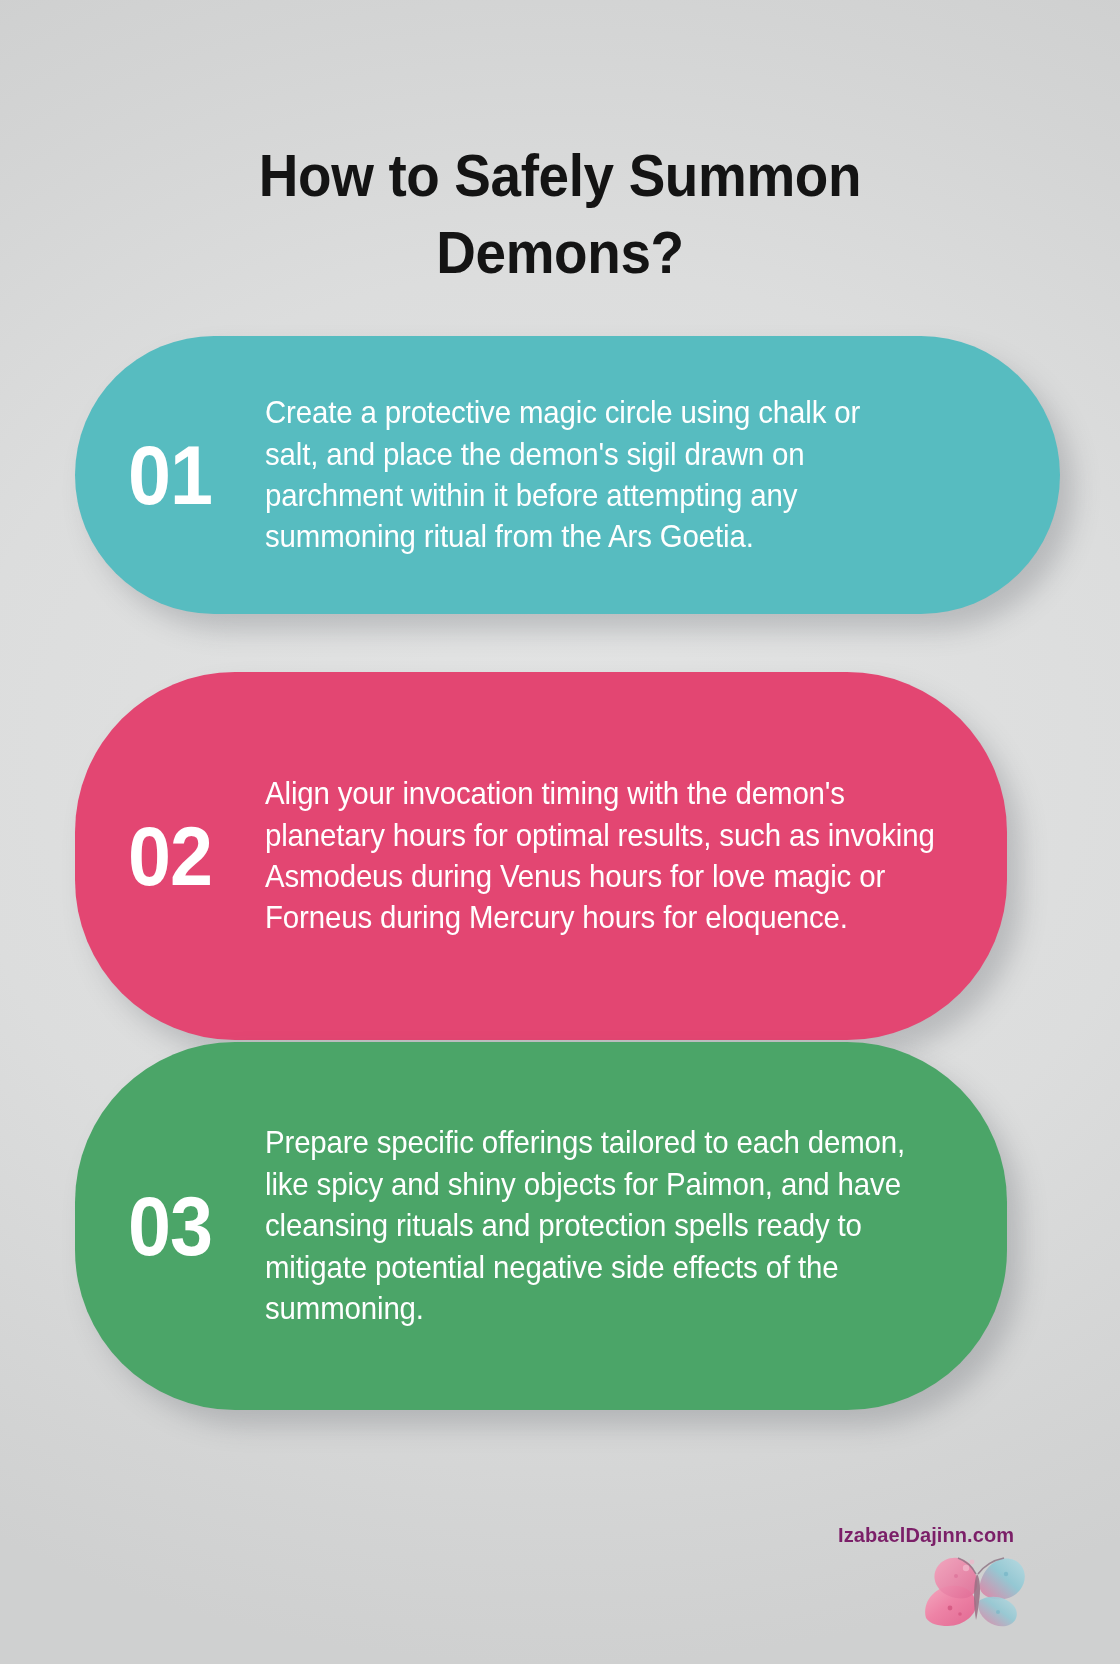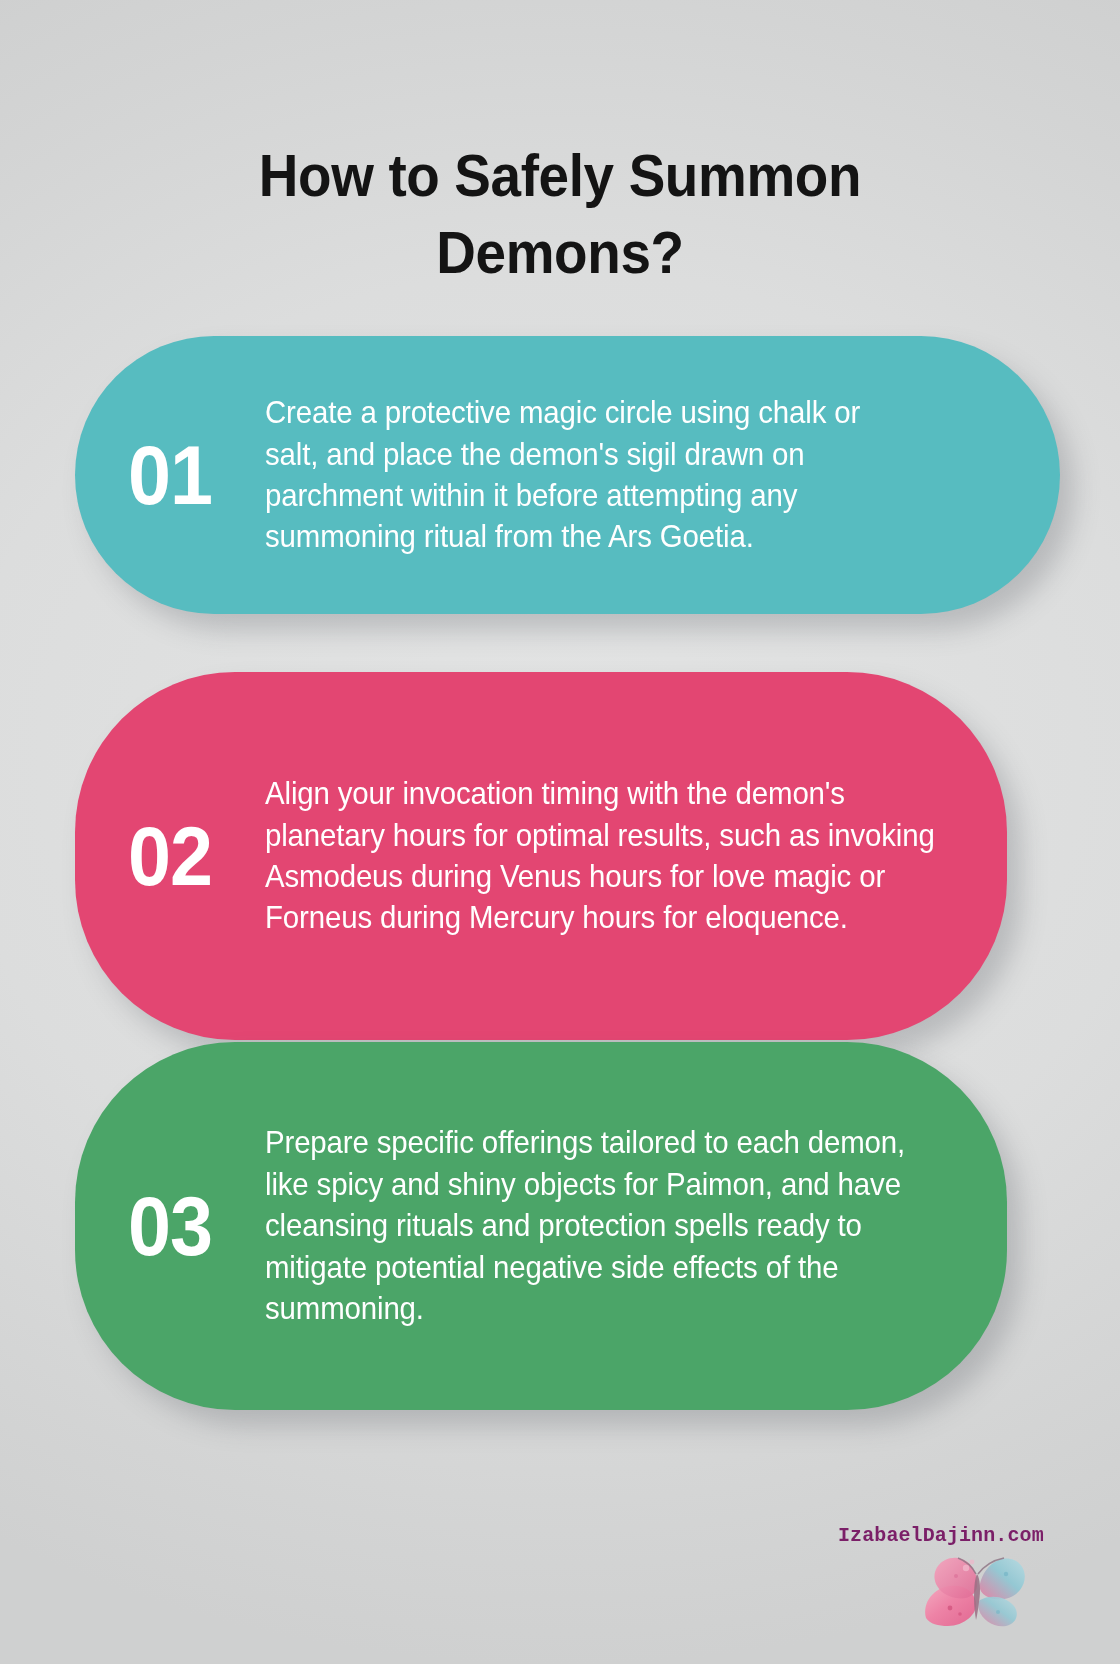--- a/index.html
+++ b/index.html
@@ -102,21 +102,21 @@
     position: absolute;
     left: 838px;
     top: 1524px;
     width: 260px;
     height: 120px;
   }
   .brand-text {
     position: absolute;
     left: 0;
     top: 0;
-    font-family: Liberation Mono, monospace;
+    font-family: Liberation Sans, sans-serif;
     font-weight: bold;
     font-size: 20px;
     letter-spacing: 0.1px;
     color: #7b1f68;
     white-space: nowrap;
   }
   .brand-butterfly {
     position: absolute;
     left: 82px;
     top: 20px;

